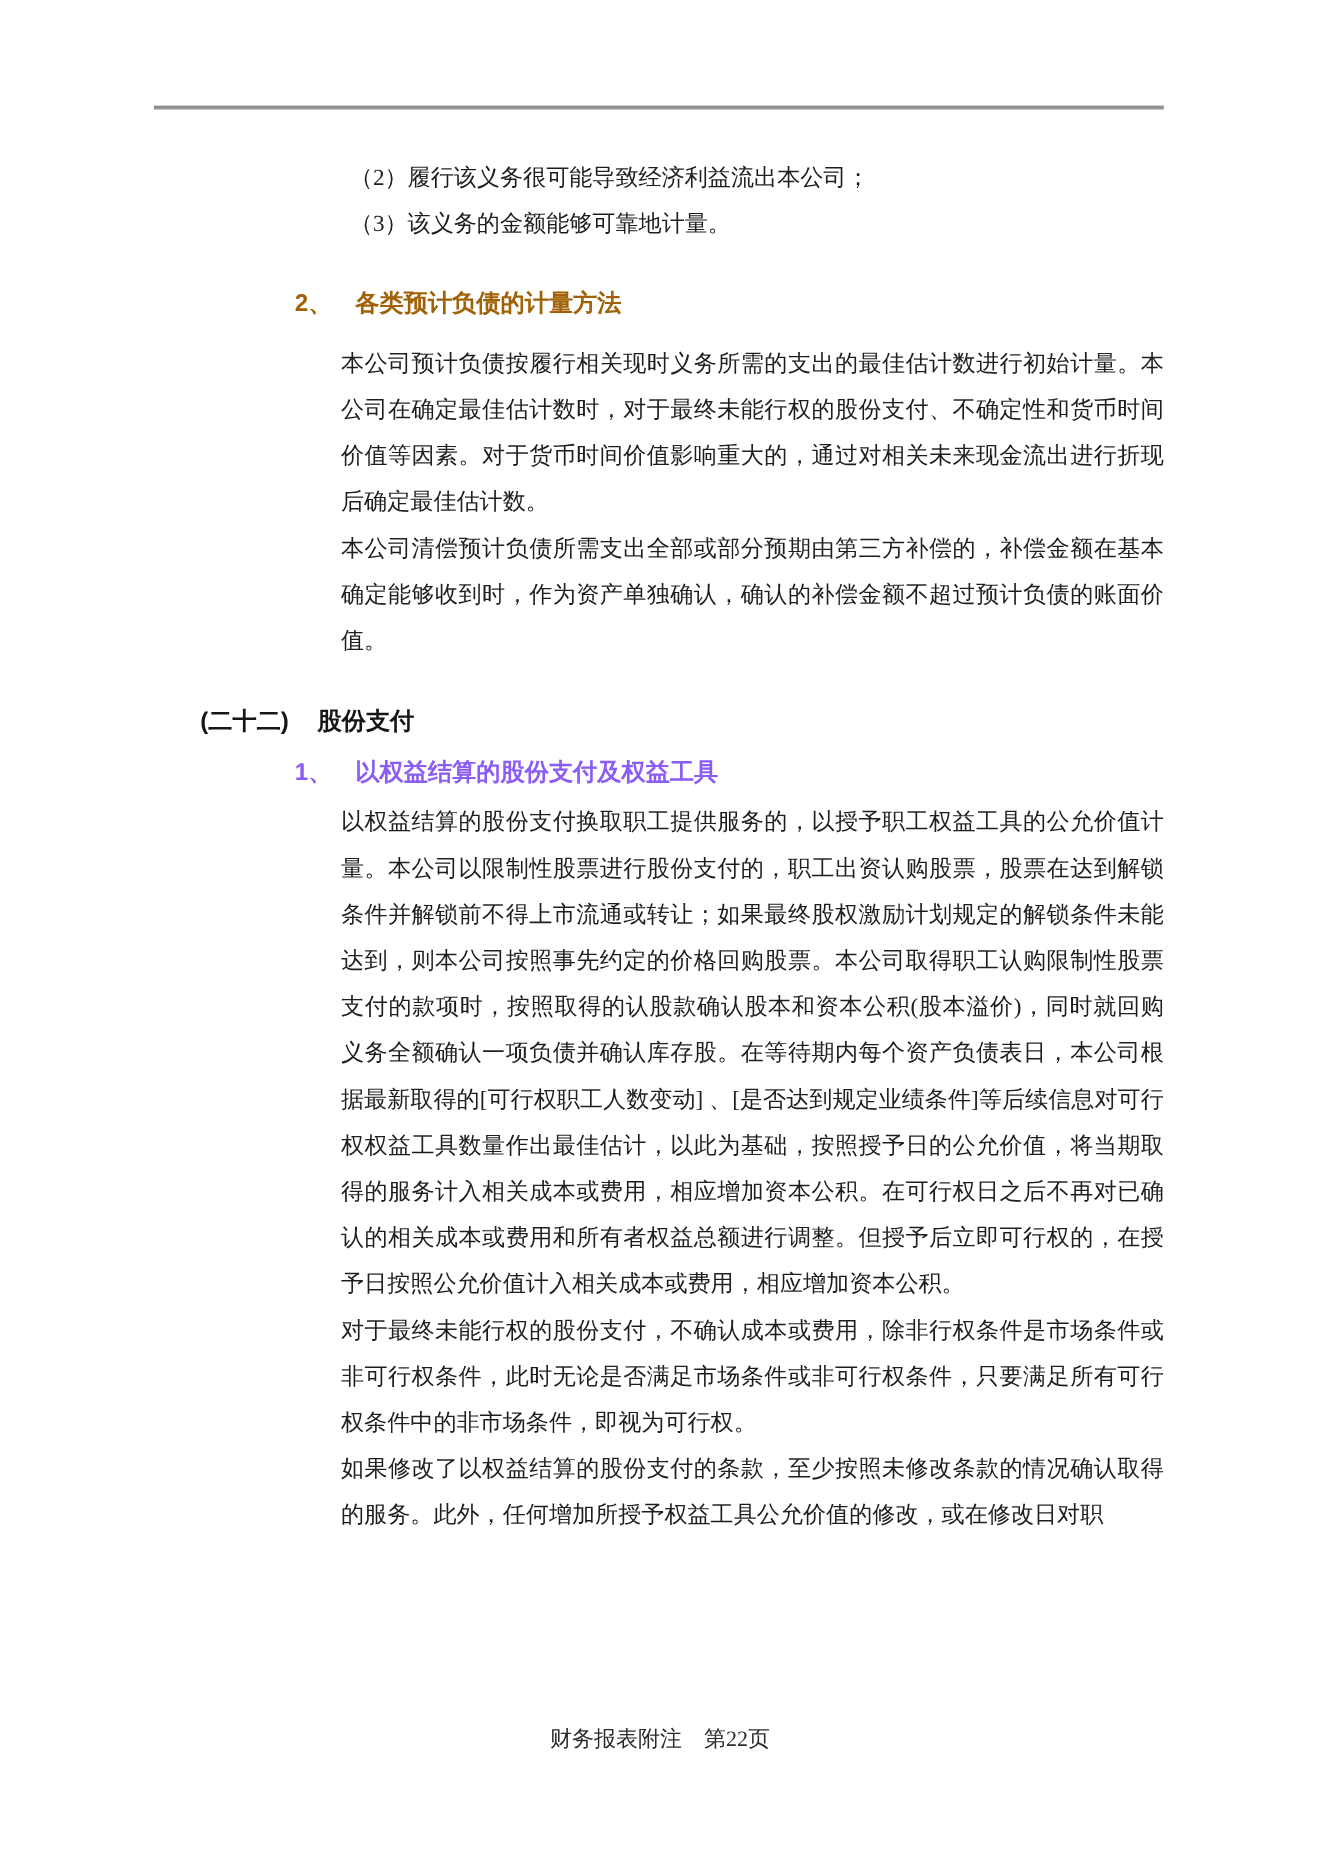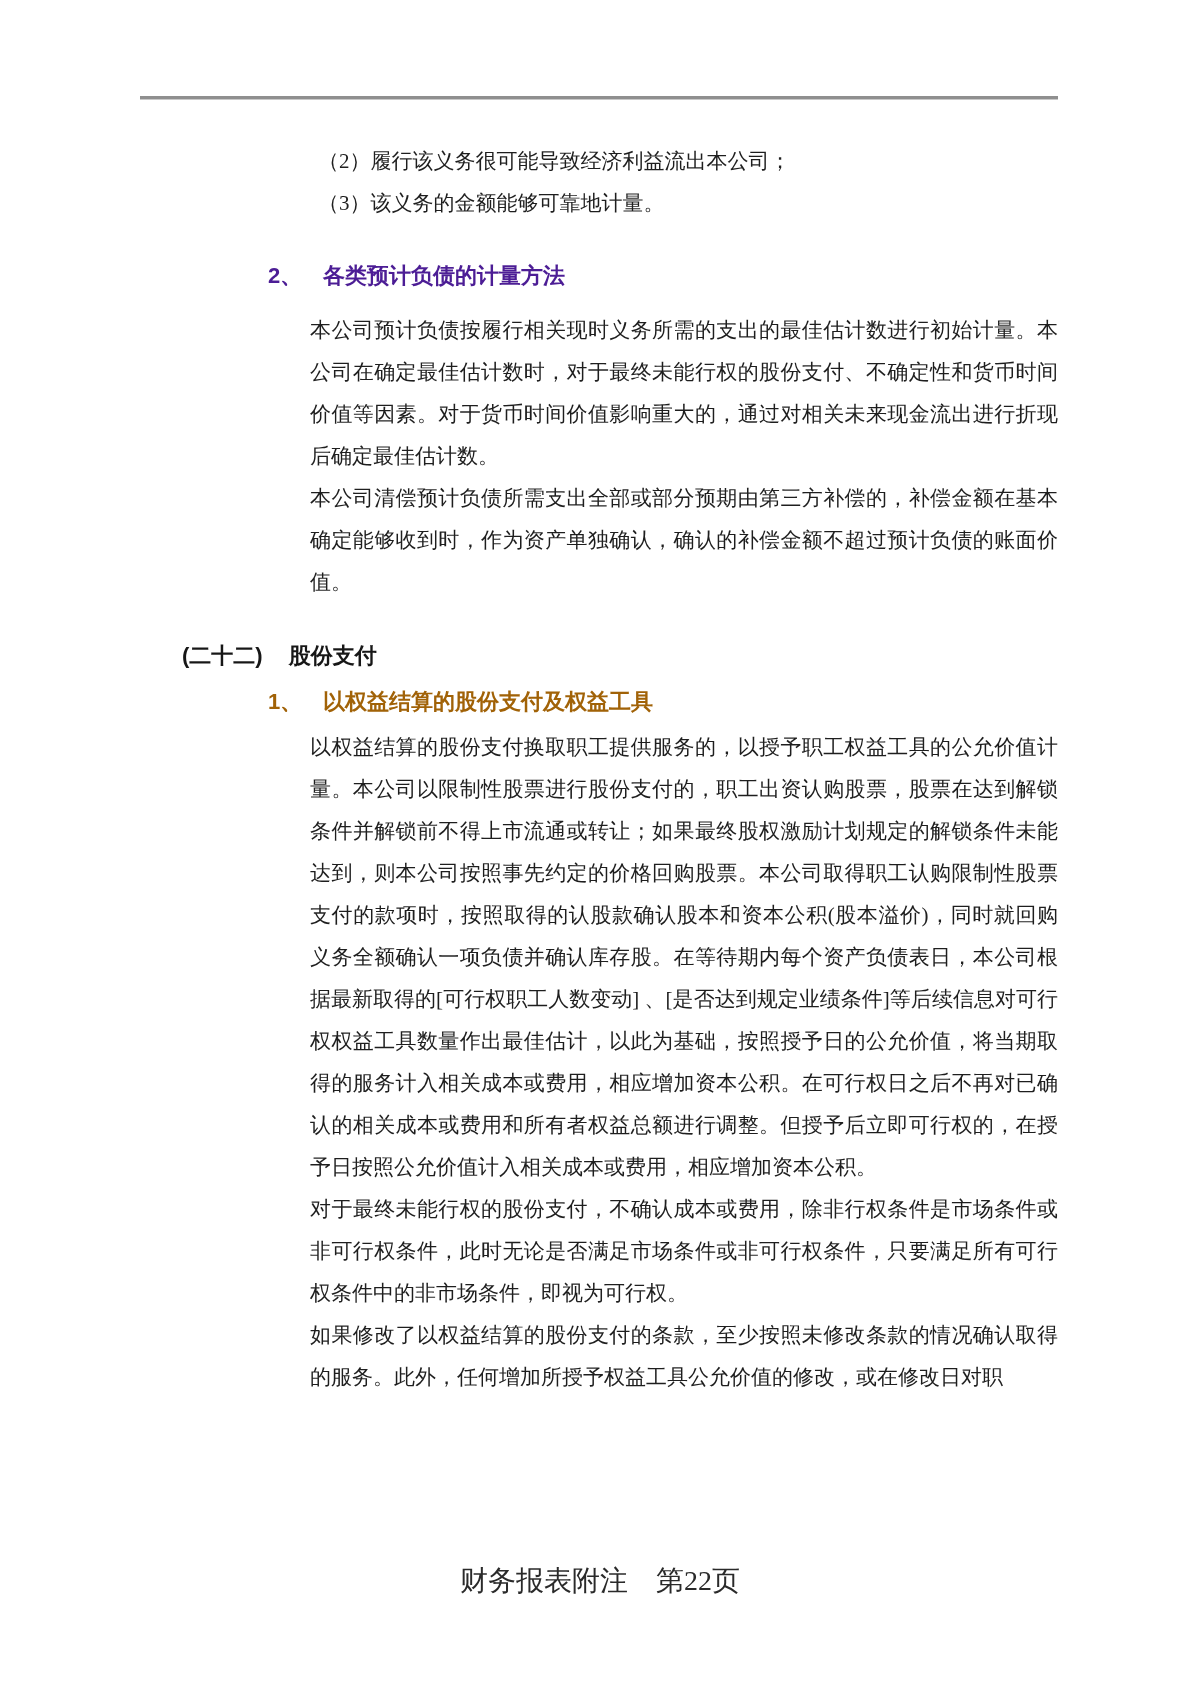--- a/index.html
+++ b/index.html
@@ -36,33 +36,33 @@
     font-size: 21px;
     line-height: 42px;
     white-space: nowrap;
   }
   .sec-heading {
     margin: 31px 0 12px 128px;
     font-family: "Liberation Sans", "DejaVu Sans", sans-serif;
     font-weight: bold;
     font-size: 22px;
     line-height: 42px;
-    color: #4c1d95;
+    color: #a16207;
   }
   .sec-heading .num {
     display: inline-block;
     width: 55px;
   }
   .sub-heading {
     margin: 4px 0 3px 128px;
     font-family: "Liberation Sans", "DejaVu Sans", sans-serif;
     font-weight: bold;
     font-size: 22px;
     line-height: 42px;
-    color: #a16207;
+    color: #8b5cf6;
   }
   .sub-heading .num {
     display: inline-block;
     width: 55px;
   }
   .body-para {
     margin: 0 0 0 170px;
     width: 748px;
     font-size: 21px;
     line-height: 42px;
@@ -86,21 +86,21 @@
     font-size: 21px;
     line-height: 42px;
     text-align: justify;
   }
   .page-footer {
     position: absolute;
     top: 1566px;
     left: 0;
     width: 1200px;
     text-align: center;
-    font-size: 28px;
+    font-size: 20px;
     line-height: 30px;
     color: #2a2a2a;
   }
 </style>
 </head>
 <body>
 
 <div class="page">
   <div class="content">
 

